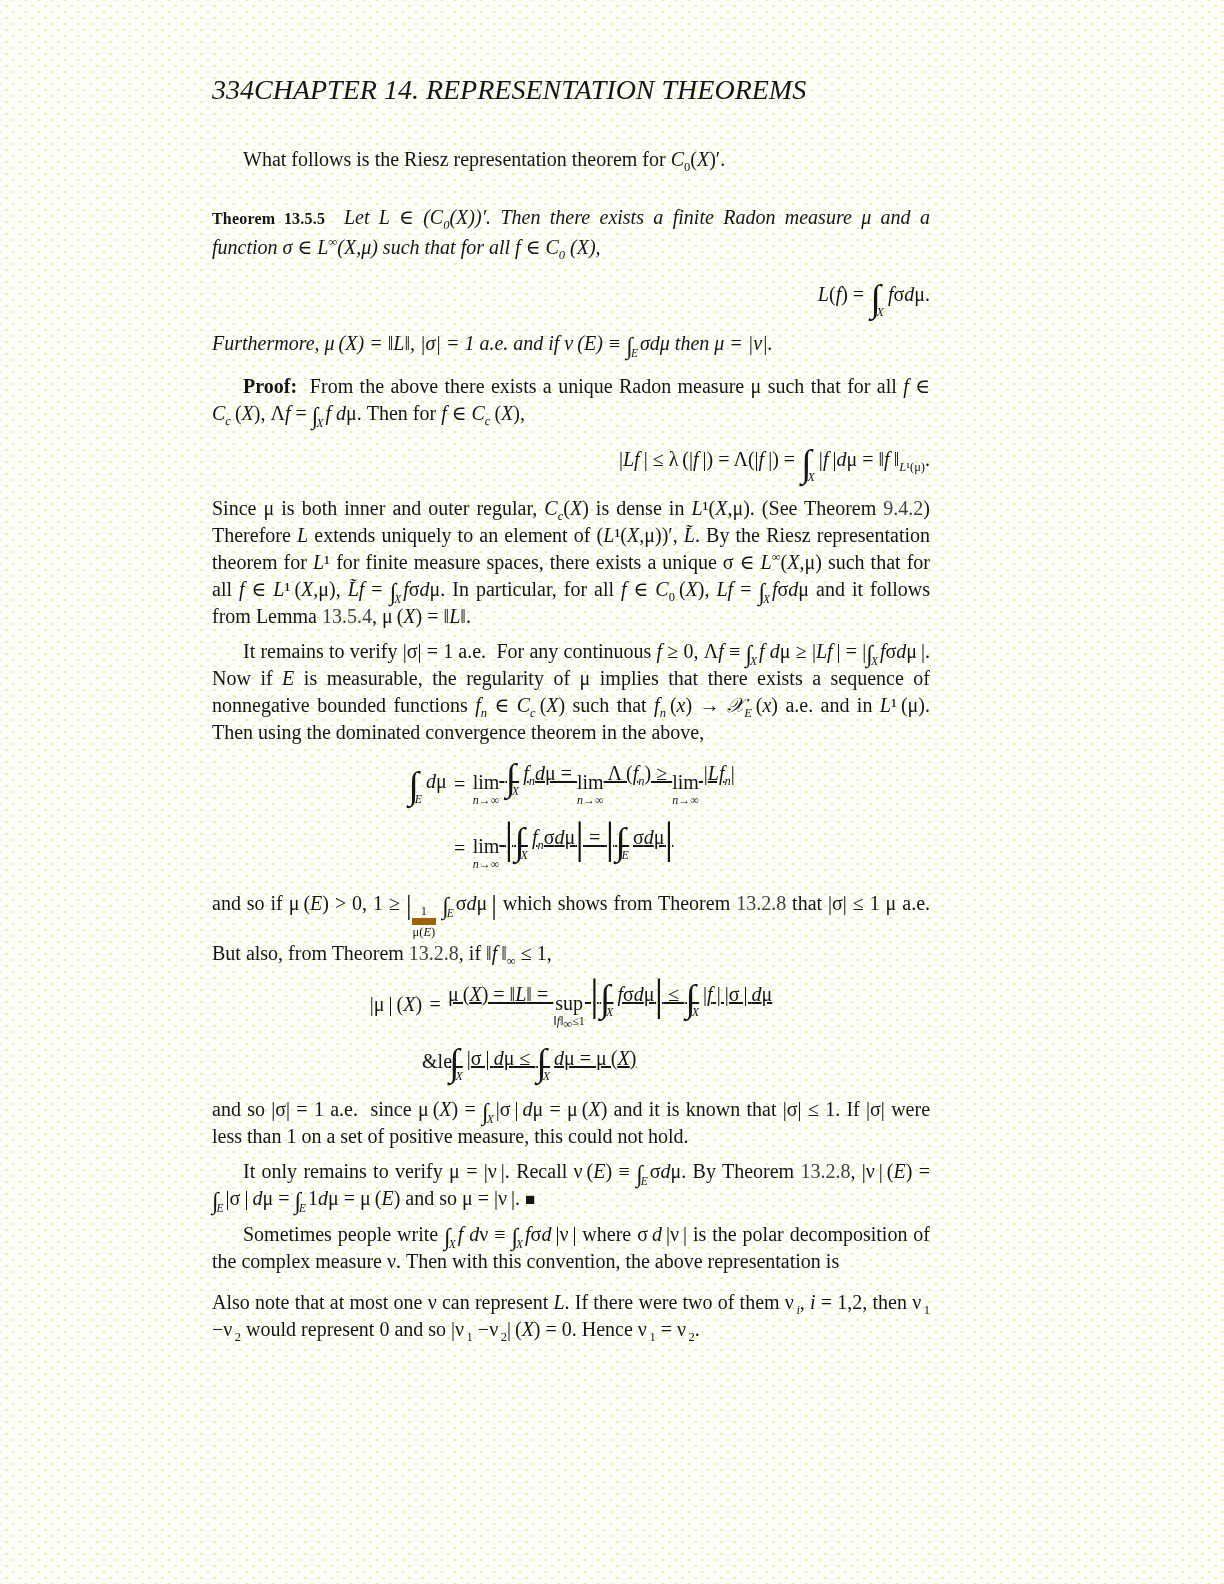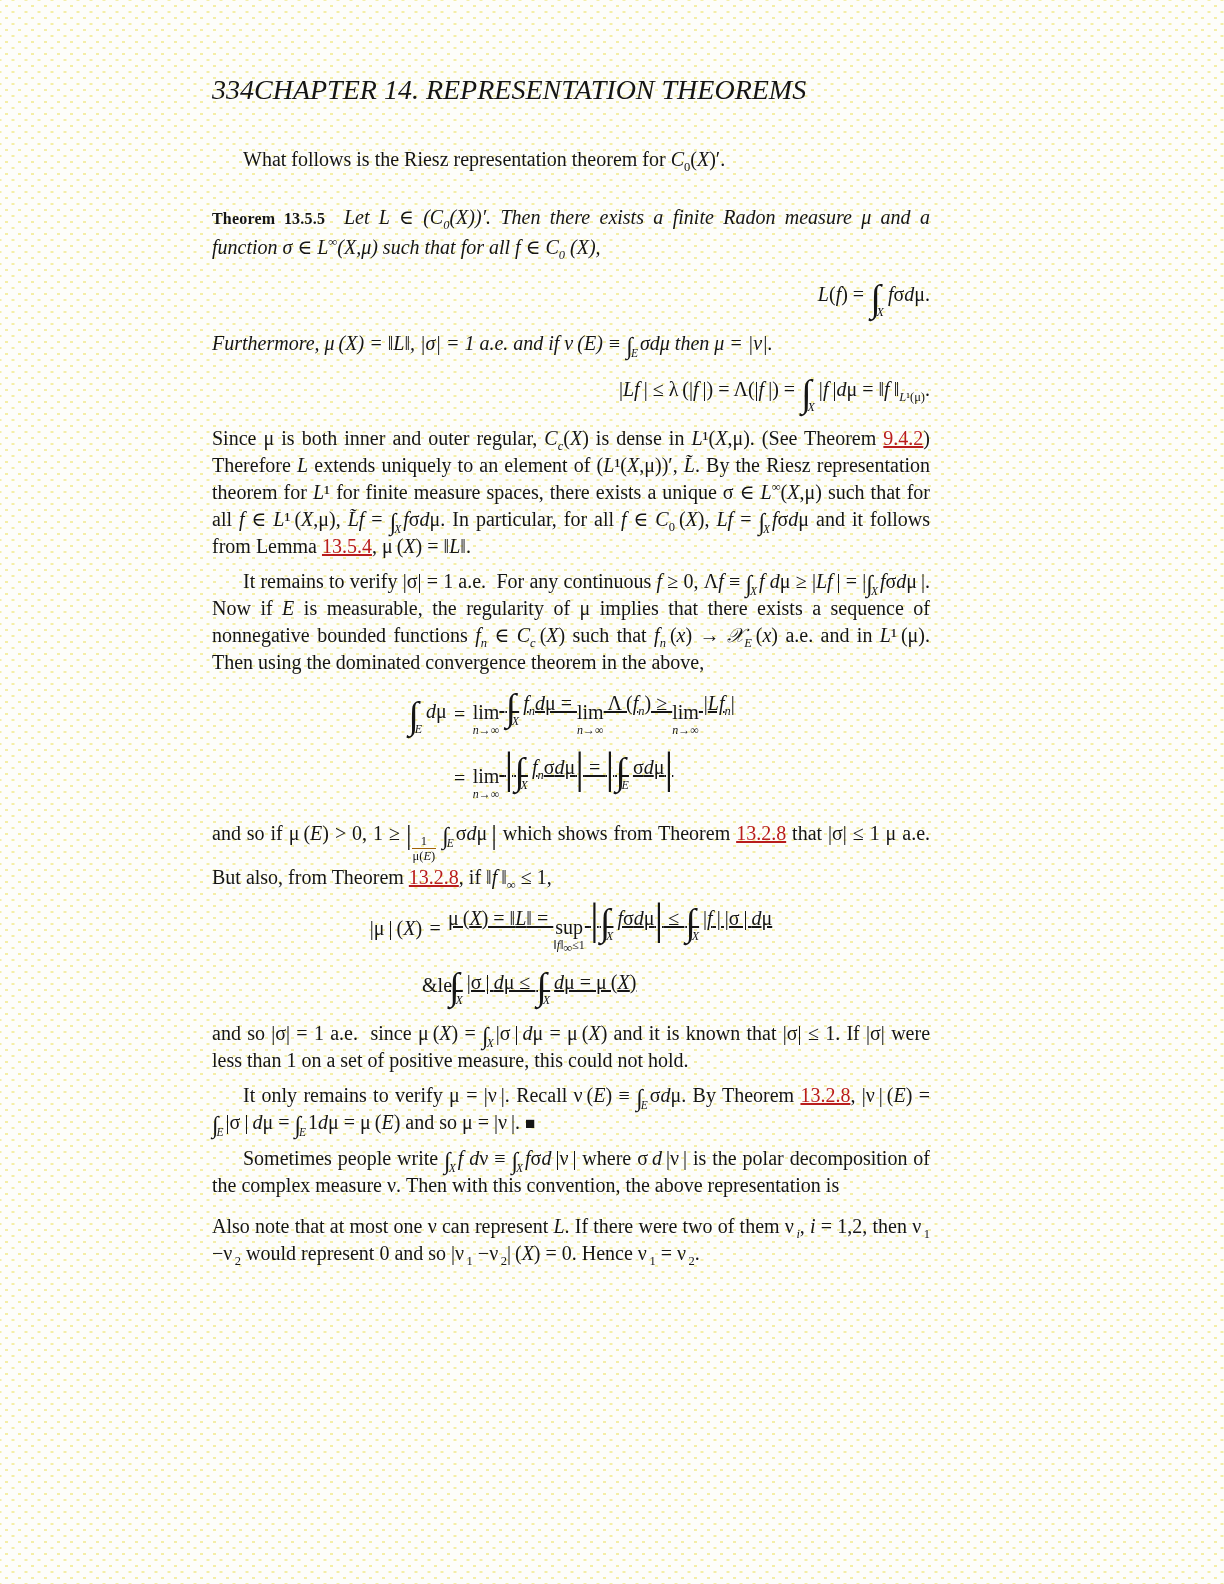--- a/index.html
+++ b/index.html
@@ -31,46 +31,47 @@
   .disp { text-align:right; font-size:20px; margin:14px 0 18px 0; line-height:36px; }
   .bigint { font-size:38px; line-height:0; vertical-align:-10px; font-style:normal; padding:0 1px; }
   sub.lo { font-size:12px; vertical-align:-15px; margin-left:-5px; margin-right:4px; }
   .sint { font-size:24px; line-height:0; vertical-align:-4px; font-style:normal; }
   sub.slo { font-size:11.5px; vertical-align:-7px; margin-left:-2px; margin-right:2px; }
   .lim { display:inline-flex; flex-direction:column; align-items:center; line-height:1; vertical-align:-9px; font-style:normal; }
   .lim .under { font-size:12px; margin-top:2px; }
   .tb  { font-size:28px; line-height:0; vertical-align:-4px; font-weight:300; }
   .tb2 { font-size:44px; line-height:0; vertical-align:-9px; font-weight:200; }
   .frac { display:inline-flex; flex-direction:column; align-items:center; font-size:12.5px; line-height:1.15; vertical-align:-5px; text-align:center; }
-  .frac .den { border-top:1px solid #a16207; padding:0 1px; }
+  .frac .den { border-top:7px solid #a16207; padding:0 1px; }
   .align { display:grid; grid-template-columns:max-content 26px max-content; justify-content:center; row-gap:20px; align-items:center; margin:16px 0 20px 0; font-size:20px; }
   .align .am { text-align:center; }
   .align .al { text-align:right; }
   .align .ar { text-align:left;text-decoration:underline; }
-  .link { color:#b91c1c;text-decoration:underline; }
+  .link { color:#404040; }
   .qed { font-size:17px; }
 </style>
 </head>
 <body>
 
 <div class="col">
 
   <div class="runhead">
     <span>334</span>
     <span>CHAPTER 14.  REPRESENTATION THEOREMS</span>
   </div>
 
   <p class="ind intro">What follows is the Riesz representation theorem for <i>C</i><sub>0</sub>(<i>X</i>)′.</p>
 
   <p class="thm"><span class="thm-label">Theorem 13.5.5</span>&nbsp;&nbsp;<span class="thm-body">Let <i>L</i> ∈ (<i>C</i><sub>0</sub>(<i>X</i>))′. Then there exists a finite Radon measure μ and a function σ ∈ <i>L</i><sup>∞</sup>(<i>X</i>,μ) such that for all <i>f</i> ∈ <i>C</i><sub>0</sub> (<i>X</i>),</span></p>
 
   <div class="disp"><i>L</i>(<i>f</i>) = <span class="bigint">∫</span><sub class="lo"><i>X</i></sub><i>f</i>σ<i>d</i>μ.</div>
 
   <p class="furth">Furthermore, μ (<i>X</i>) = ‖<i>L</i>‖, |σ| = 1 a.e. and if ν (<i>E</i>) ≡ <span class="sint">∫</span><sub class="slo"><i>E</i></sub>σ<i>d</i>μ then μ = |ν|.</p>
 
+  <p class="ind" style="margin-top:16px;"><b>Proof:</b>&nbsp; From the above there exists a unique Radon measure μ such that for all <i>f</i> ∈ <i>C<sub>c</sub></i> (<i>X</i>), Λ<i>f</i> = <span class="sint">∫</span><sub class="slo"><i>X</i></sub><i>f d</i>μ. Then for <i>f</i> ∈ <i>C<sub>c</sub></i> (<i>X</i>),</p>
 
   <div class="disp">|<i>Lf</i> | ≤ λ (|<i>f</i> |) = Λ(|<i>f</i> |) = <span class="bigint">∫</span><sub class="lo"><i>X</i></sub>|<i>f</i> |<i>d</i>μ = ‖<i>f</i> ‖<sub><i>L</i>¹(μ)</sub>.</div>
 
   <p>Since μ is both inner and outer regular, <i>C<sub>c</sub></i>(<i>X</i>) is dense in <i>L</i>¹(<i>X</i>,μ). (See Theorem <span class="link">9.4.2</span>) Therefore <i>L</i> extends uniquely to an element of (<i>L</i>¹(<i>X</i>,μ))′, <i>L̃</i>. By the Riesz representation theorem for <i>L</i>¹ for finite measure spaces, there exists a unique σ ∈ <i>L</i><sup>∞</sup>(<i>X</i>,μ) such that for all <i>f</i> ∈ <i>L</i>¹ (<i>X</i>,μ), <i>L̃f</i> = <span class="sint">∫</span><sub class="slo"><i>X</i></sub><i>f</i>σ<i>d</i>μ. In particular, for all <i>f</i> ∈ <i>C</i><sub>0</sub> (<i>X</i>), <i>Lf</i> = <span class="sint">∫</span><sub class="slo"><i>X</i></sub><i>f</i>σ<i>d</i>μ and it follows from Lemma <span class="link">13.5.4</span>, μ (<i>X</i>) = ‖<i>L</i>‖.</p>
 
   <p class="ind">It remains to verify |σ| = 1 a.e.&nbsp; For any continuous <i>f</i> ≥ 0, Λ<i>f</i> ≡ <span class="sint">∫</span><sub class="slo"><i>X</i></sub><i>f d</i>μ ≥ |<i>Lf</i> | = |<span class="sint">∫</span><sub class="slo"><i>X</i></sub><i>f</i>σ<i>d</i>μ |. Now if <i>E</i> is measurable, the regularity of μ implies that there exists a sequence of nonnegative bounded functions <i>f<sub>n</sub></i> ∈ <i>C<sub>c</sub></i> (<i>X</i>) such that <i>f<sub>n</sub></i> (<i>x</i>) → <i>𝒳<sub>E</sub></i> (<i>x</i>) a.e. and in <i>L</i>¹ (μ). Then using the dominated convergence theorem in the above,</p>
 
   <div class="align">
     <div class="al"><span class="bigint">∫</span><sub class="lo"><i>E</i></sub><i>d</i>μ</div>
     <div class="am">=</div>

